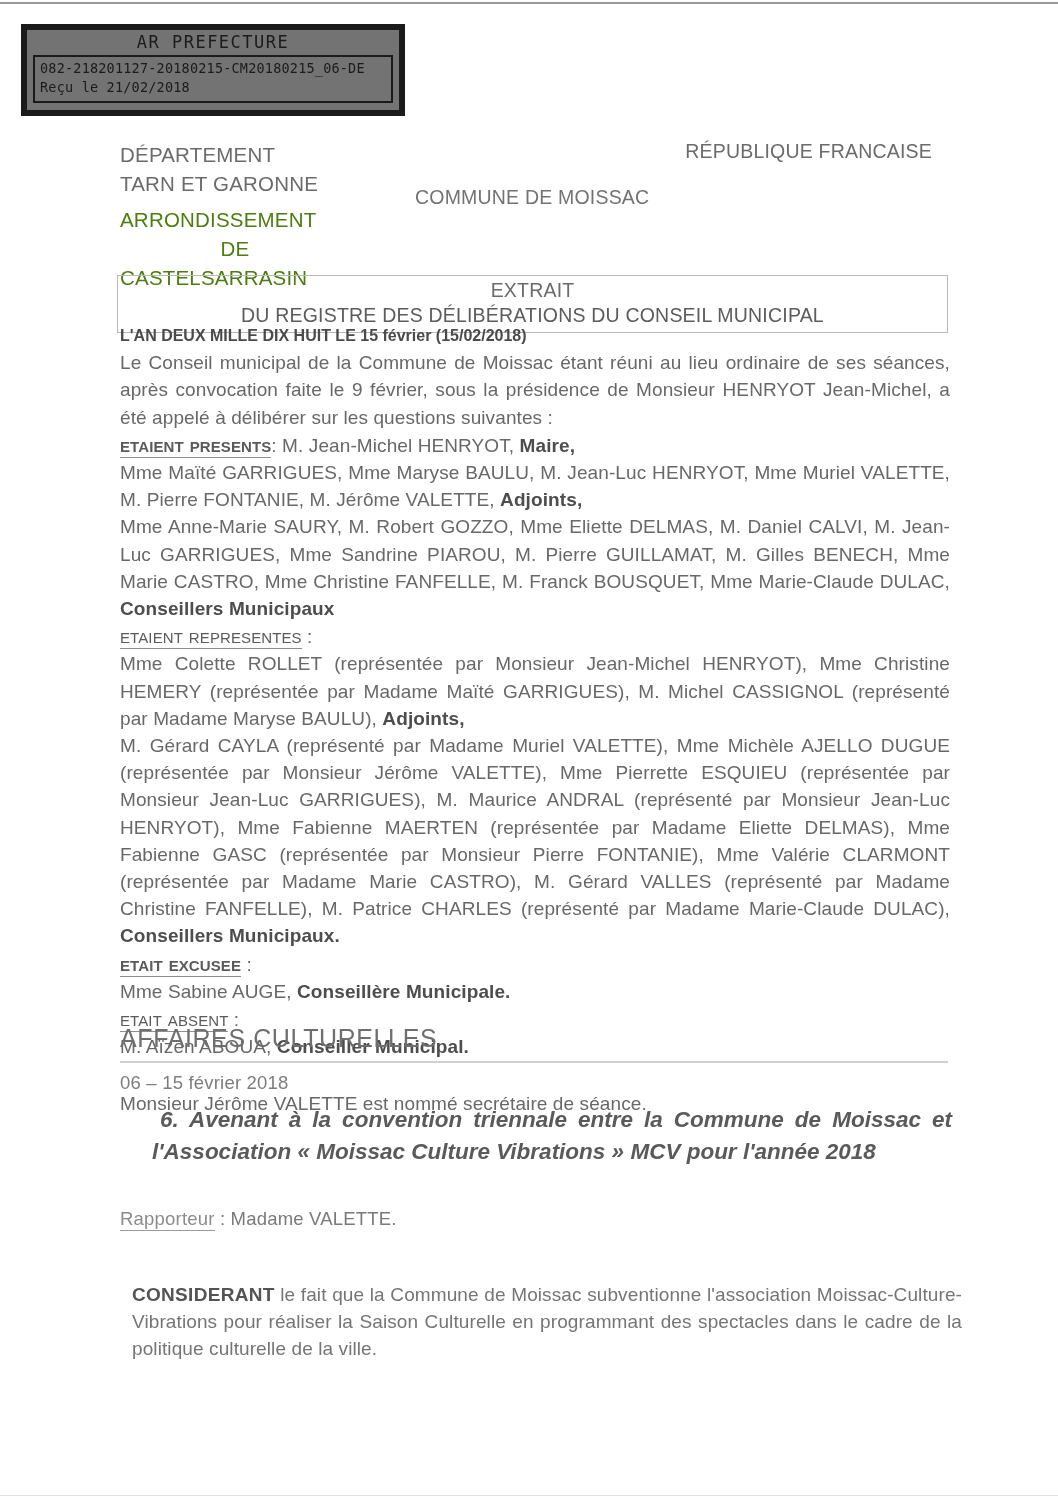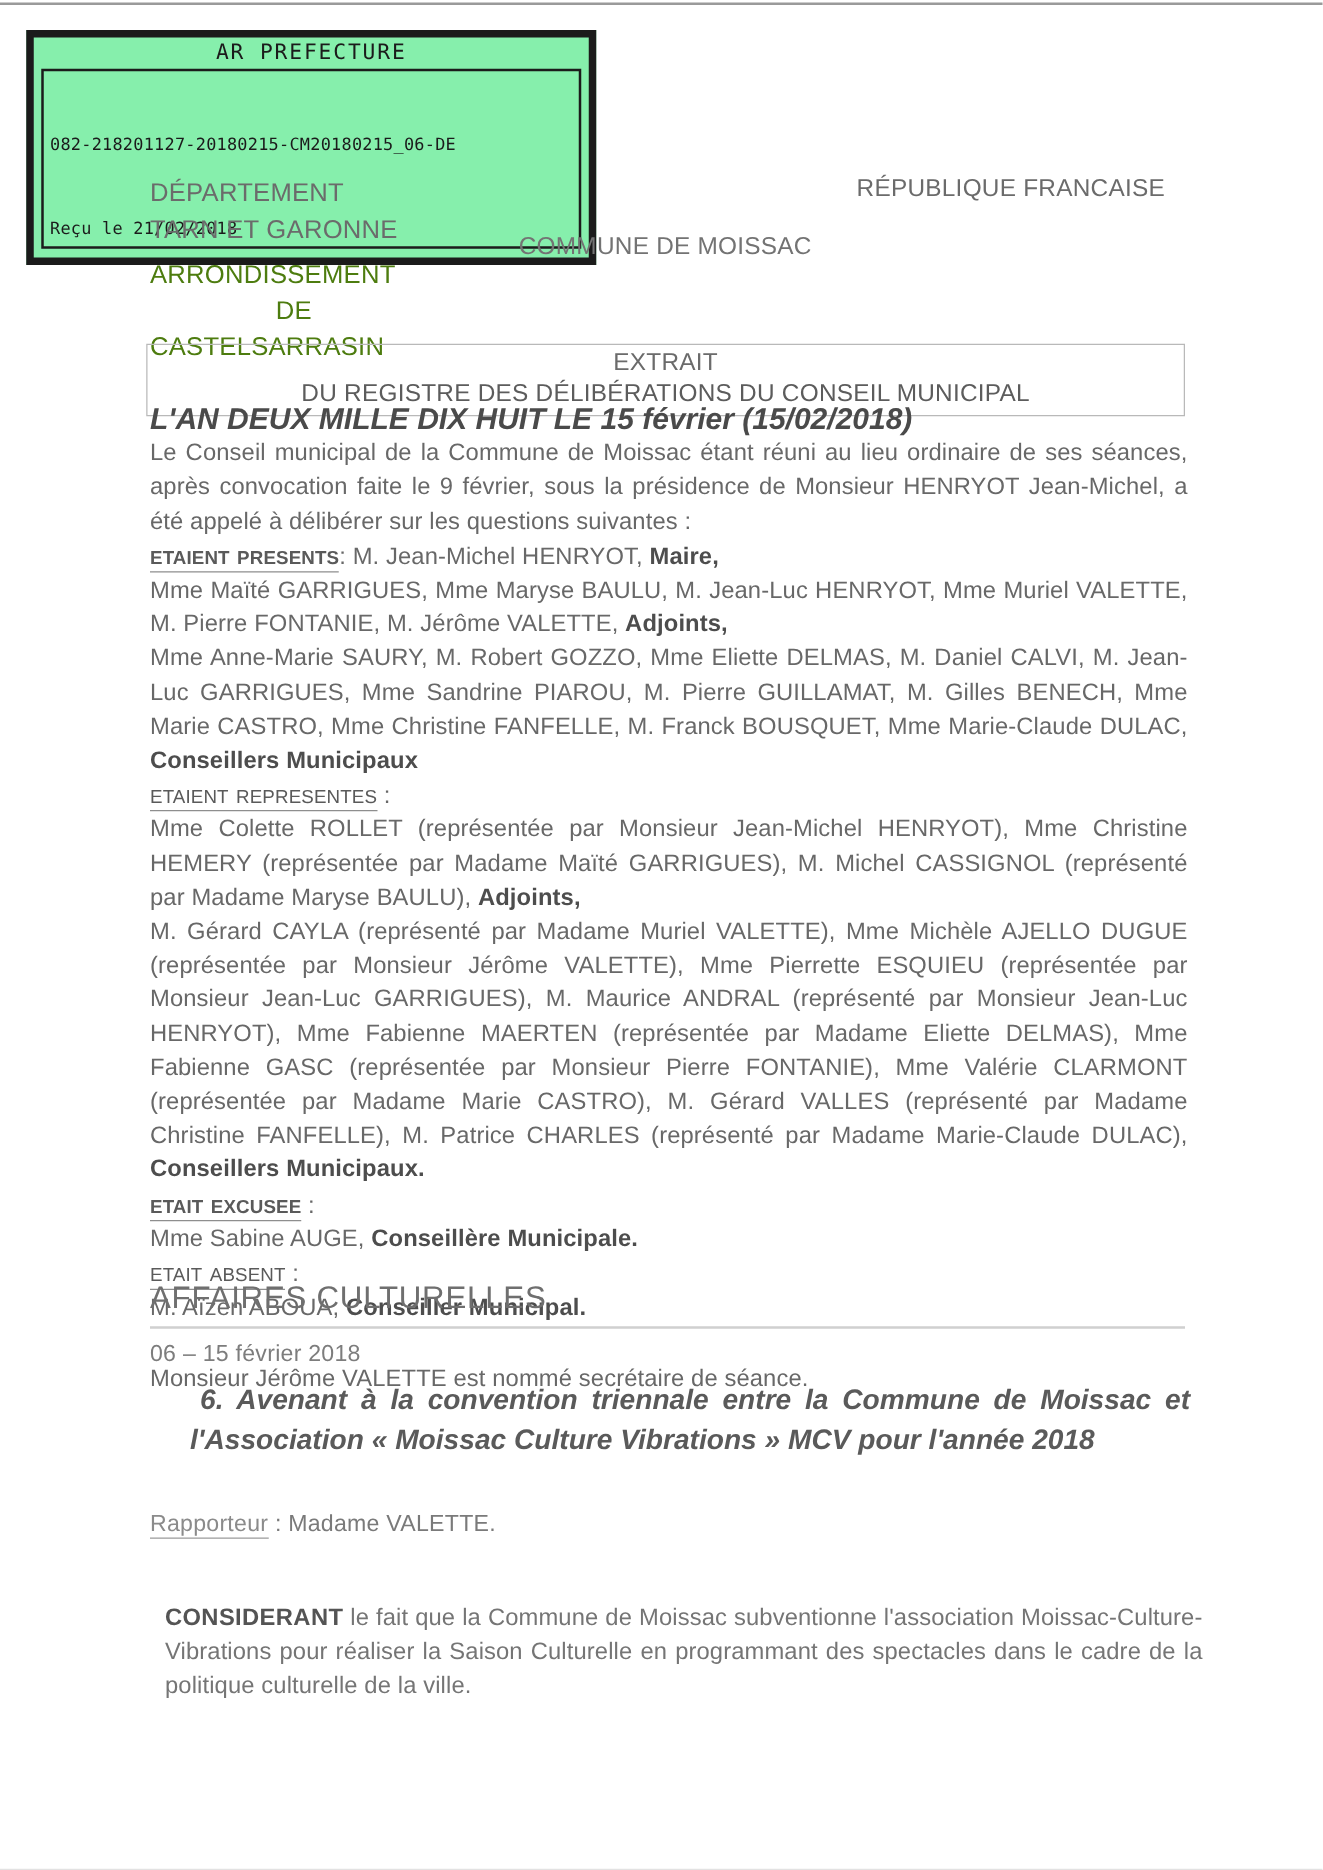--- a/index.html
+++ b/index.html
@@ -36,23 +36,23 @@
     top: 0; left: 0;
     width: 1058px;
     height: 1496px;
   }
 
   
   .stamp {
     position: absolute;
     left: 21px;
     top: 24px;
-    width: 456px;
+    width: 384px;
     border: 6px solid #1b1b1b;
-    background: #86efac;
+    background: #737373;
     box-sizing: border-box;
     padding: 3px 6px 7px 6px;
   }
   .stamp-title {
     text-align: center;
     font-family: "DejaVu Sans Mono", monospace;
     font-size: 17px;
     letter-spacing: 1.5px;
     color: #1b1b1b;
     line-height: 1.15;
@@ -62,21 +62,20 @@
     border: 2px solid #1b1b1b;
     padding: 2px 5px 3px 5px;
   }
   .stamp-line {
     font-family: "DejaVu Sans Mono", monospace;
     font-size: 13.5px;
     letter-spacing: 0.2px;
     color: #1b1b1b;
     line-height: 1.45;
     white-space: pre;
-    margin-top: 48px;
   }
 
   
   .hdr-dept {
     position: absolute;
     left: 120px;
     top: 140px;
     font-size: 20.5px;
     line-height: 29px;
     letter-spacing: 0.2px;
@@ -150,24 +149,23 @@
     color: #686868;
     letter-spacing: 0.1px;
   }
   .just {
     text-align: justify;
     text-align-last: left;
   }
   .b { font-weight: bold; color: #4d4d4d; }
   .an-line {
     font-weight: bold;
-    font-size: 24px;
+    font-size: 16px;
     color: #4a4a4a;
     line-height: 27.2px;
-    font-style: italic;
   }
   .smallcaps {
     font-variant: small-caps;
     text-transform: lowercase;
     font-weight: bold;
     font-size: 21px;
     color: #5a5a5a;
     border-bottom: 1px solid #8e8e8e;
     padding-bottom: 1px;
   }

